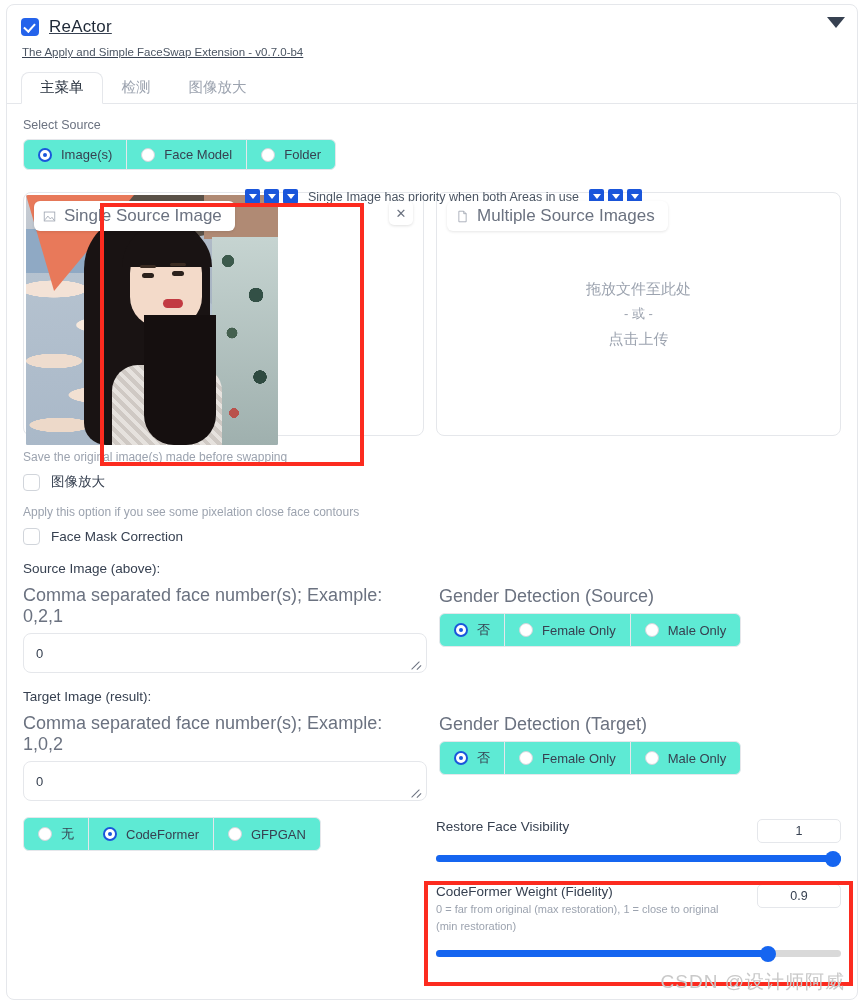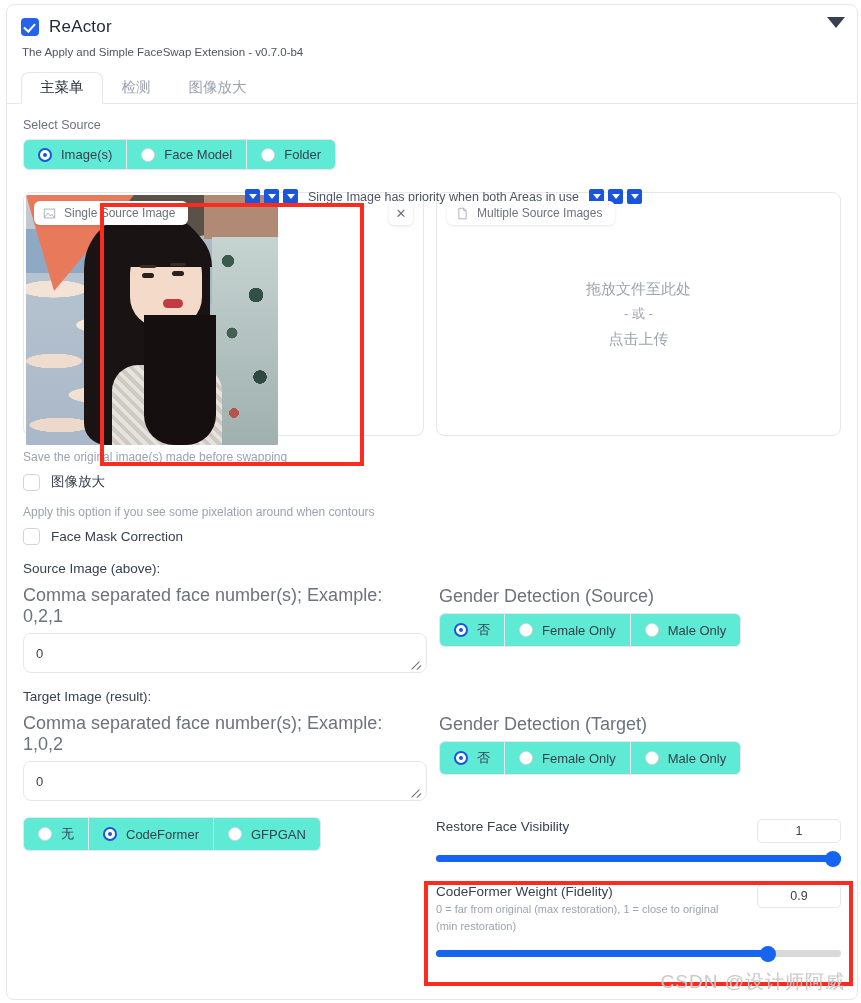--- a/index.html
+++ b/index.html
@@ -20,20 +20,21 @@
     left: 6px; top: 4px;
     width: 852px; height: 996px;
     background: #fff;
     border: 1px solid #e5e7eb;
     border-radius: 8px;
   }
 
   .panel-head {
     padding: 12px 14px 0 14px;
     position: relative;
+    text-decoration: underline;
   }
   .title-row { display:flex; align-items:center; gap:10px; }
   .chk-blue {
     width:18px; height:18px; border-radius:4px;
     background:#2563eb; position:relative; flex:0 0 auto;
   }
   .chk-blue::after{
     content:""; position:absolute; left:5px; top:3px;
     width:5px; height:9px; border:solid #fff; border-width:0 2px 2px 0;
     transform:rotate(42deg);
@@ -136,21 +137,21 @@
   }
   .box-left { width:404px; height:244px; }
   .box-right { width:408px; height:244px; margin-left:12px; }
 
   .box-tab {
     position:absolute; left:10px; top:8px;
     display:flex; align-items:center; gap:8px;
     background:#fff;
     border-radius:6px;
     padding:5px 13px 5px 9px;
-    font-size:12px; color:#6b7280;
+    font-size:17px; color:#6b7280;
     box-shadow:0 1px 3px rgba(0,0,0,.10);
     z-index:5; white-space:nowrap;
   }
   .ico { width:13px; height:13px; flex:0 0 auto; display:block; }
 
   .close-btn {
     position:absolute; right:10px; top:8px;
     width:24px; height:24px; border-radius:5px;
     background:#fff; box-shadow:0 1px 3px rgba(0,0,0,.12);
     display:flex; align-items:center; justify-content:center;
@@ -388,21 +389,21 @@
     </div>
 
     
     <div class="hint">Save the original image(s) made before swapping</div>
     <div class="chk-row">
       <span class="chk-box"></span>
       <span class="chk-label">图像放大</span>
     </div>
 
     
-    <div class="hint">Apply this option if you see some pixelation around when contours</div>
+    <div class="hint">Apply this option if you see some pixelation close face contours</div>
     <div class="chk-row">
       <span class="chk-box"></span>
       <span class="chk-label">Face Mask Correction</span>
     </div>
 
     
     <div class="cols">
       <div class="col-l">
         <div class="sec-title">Source Image (above):</div>
         <div class="inp-label">Comma separated face number(s); Example: 0,2,1</div>

